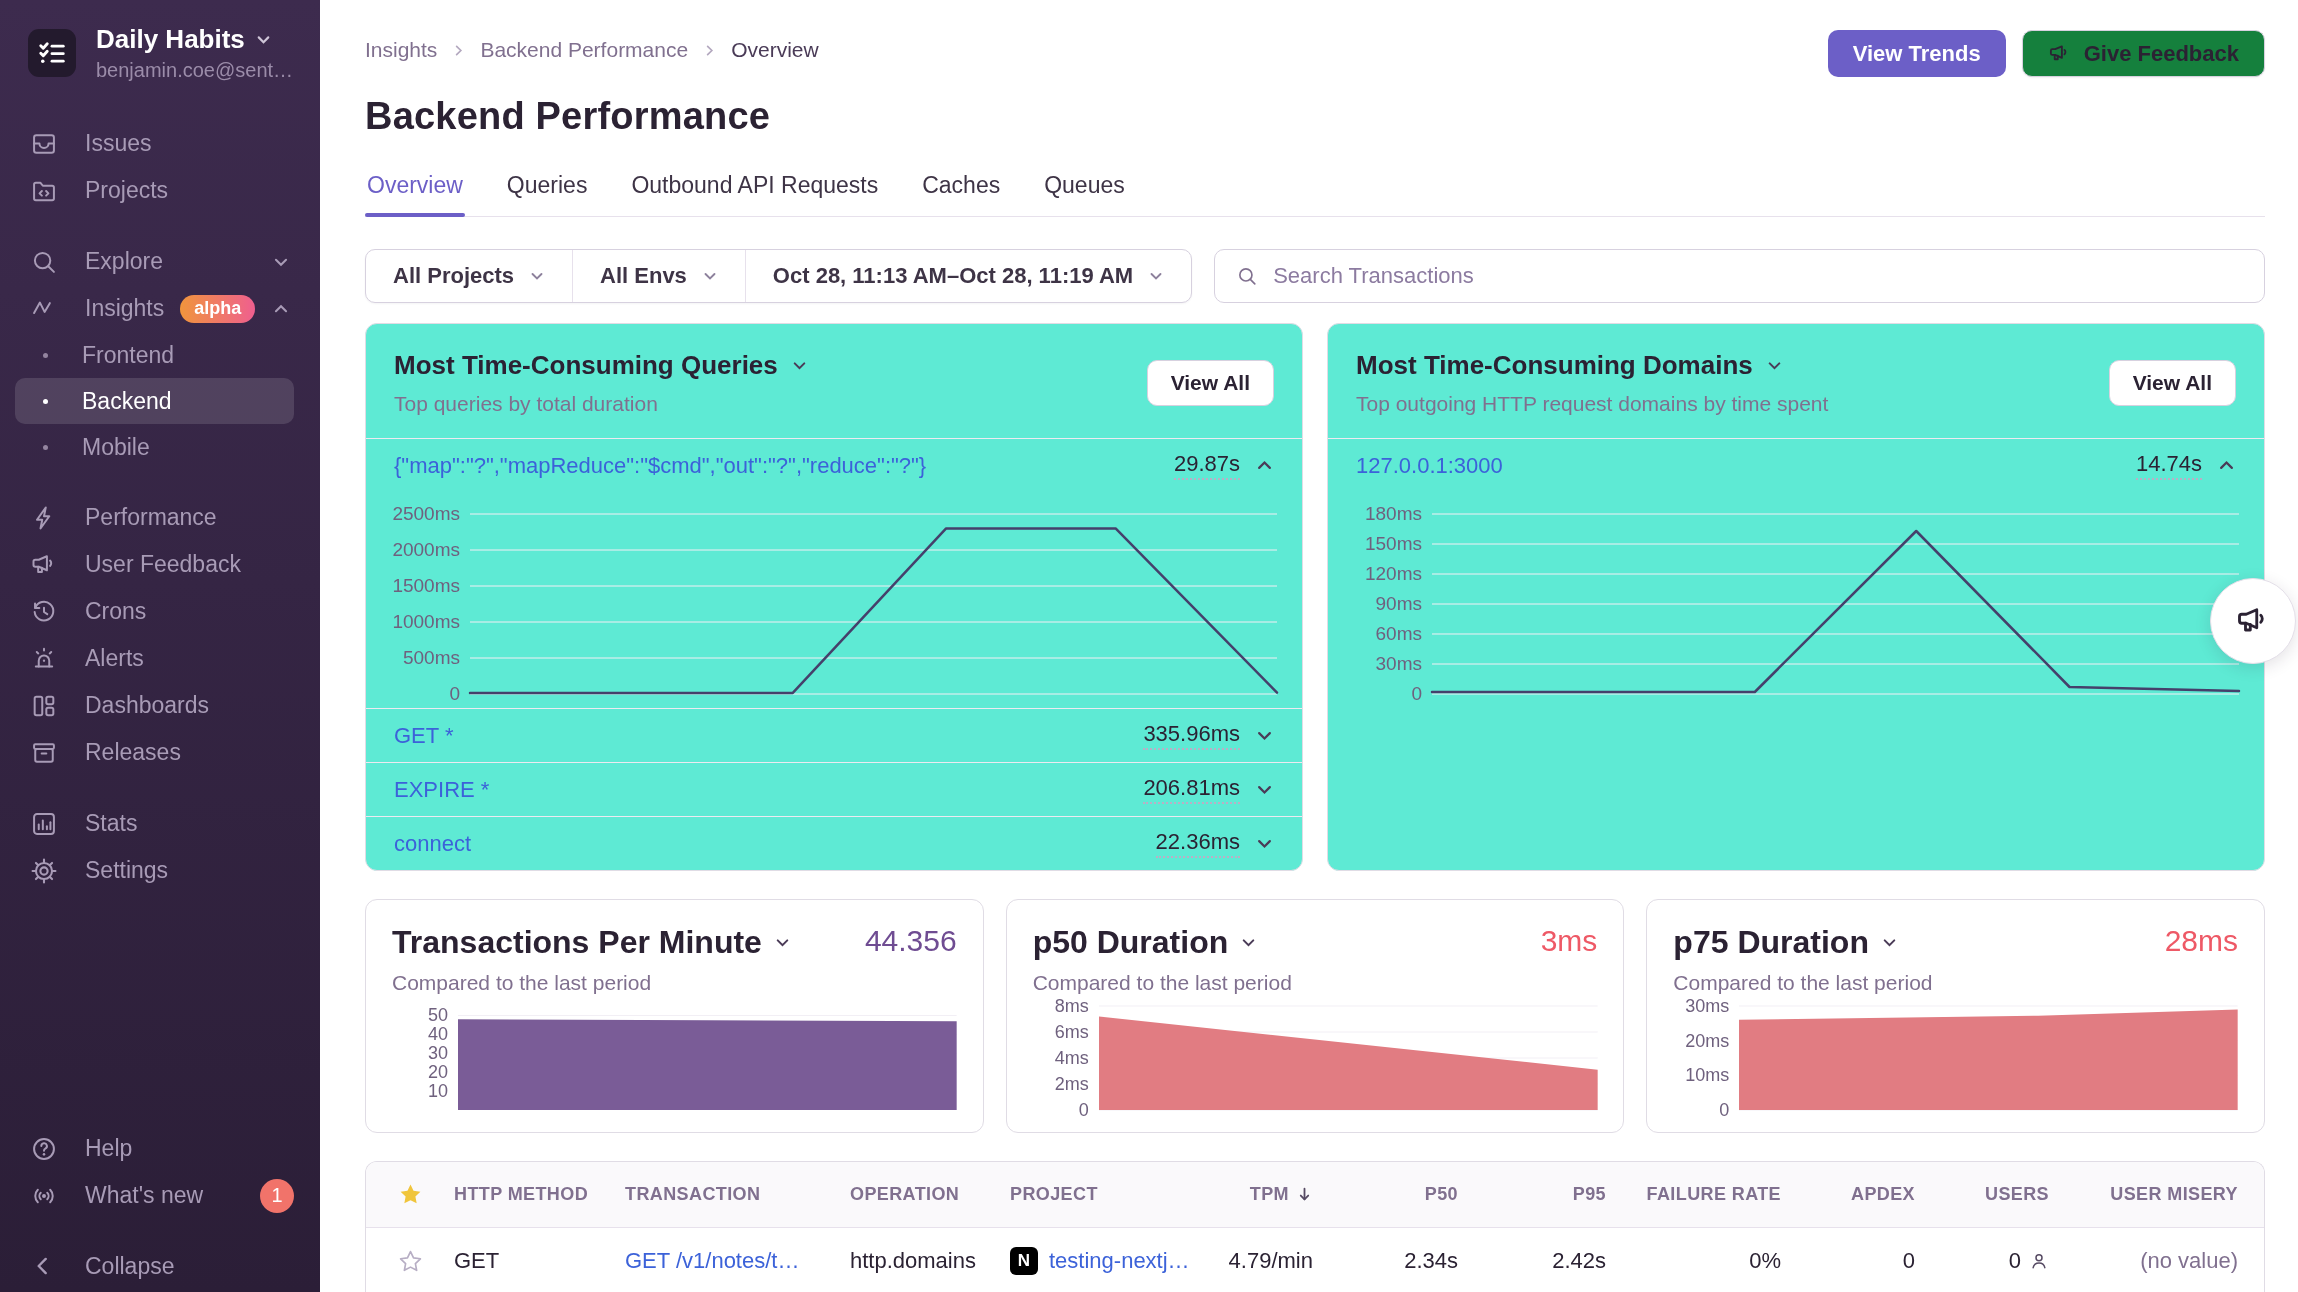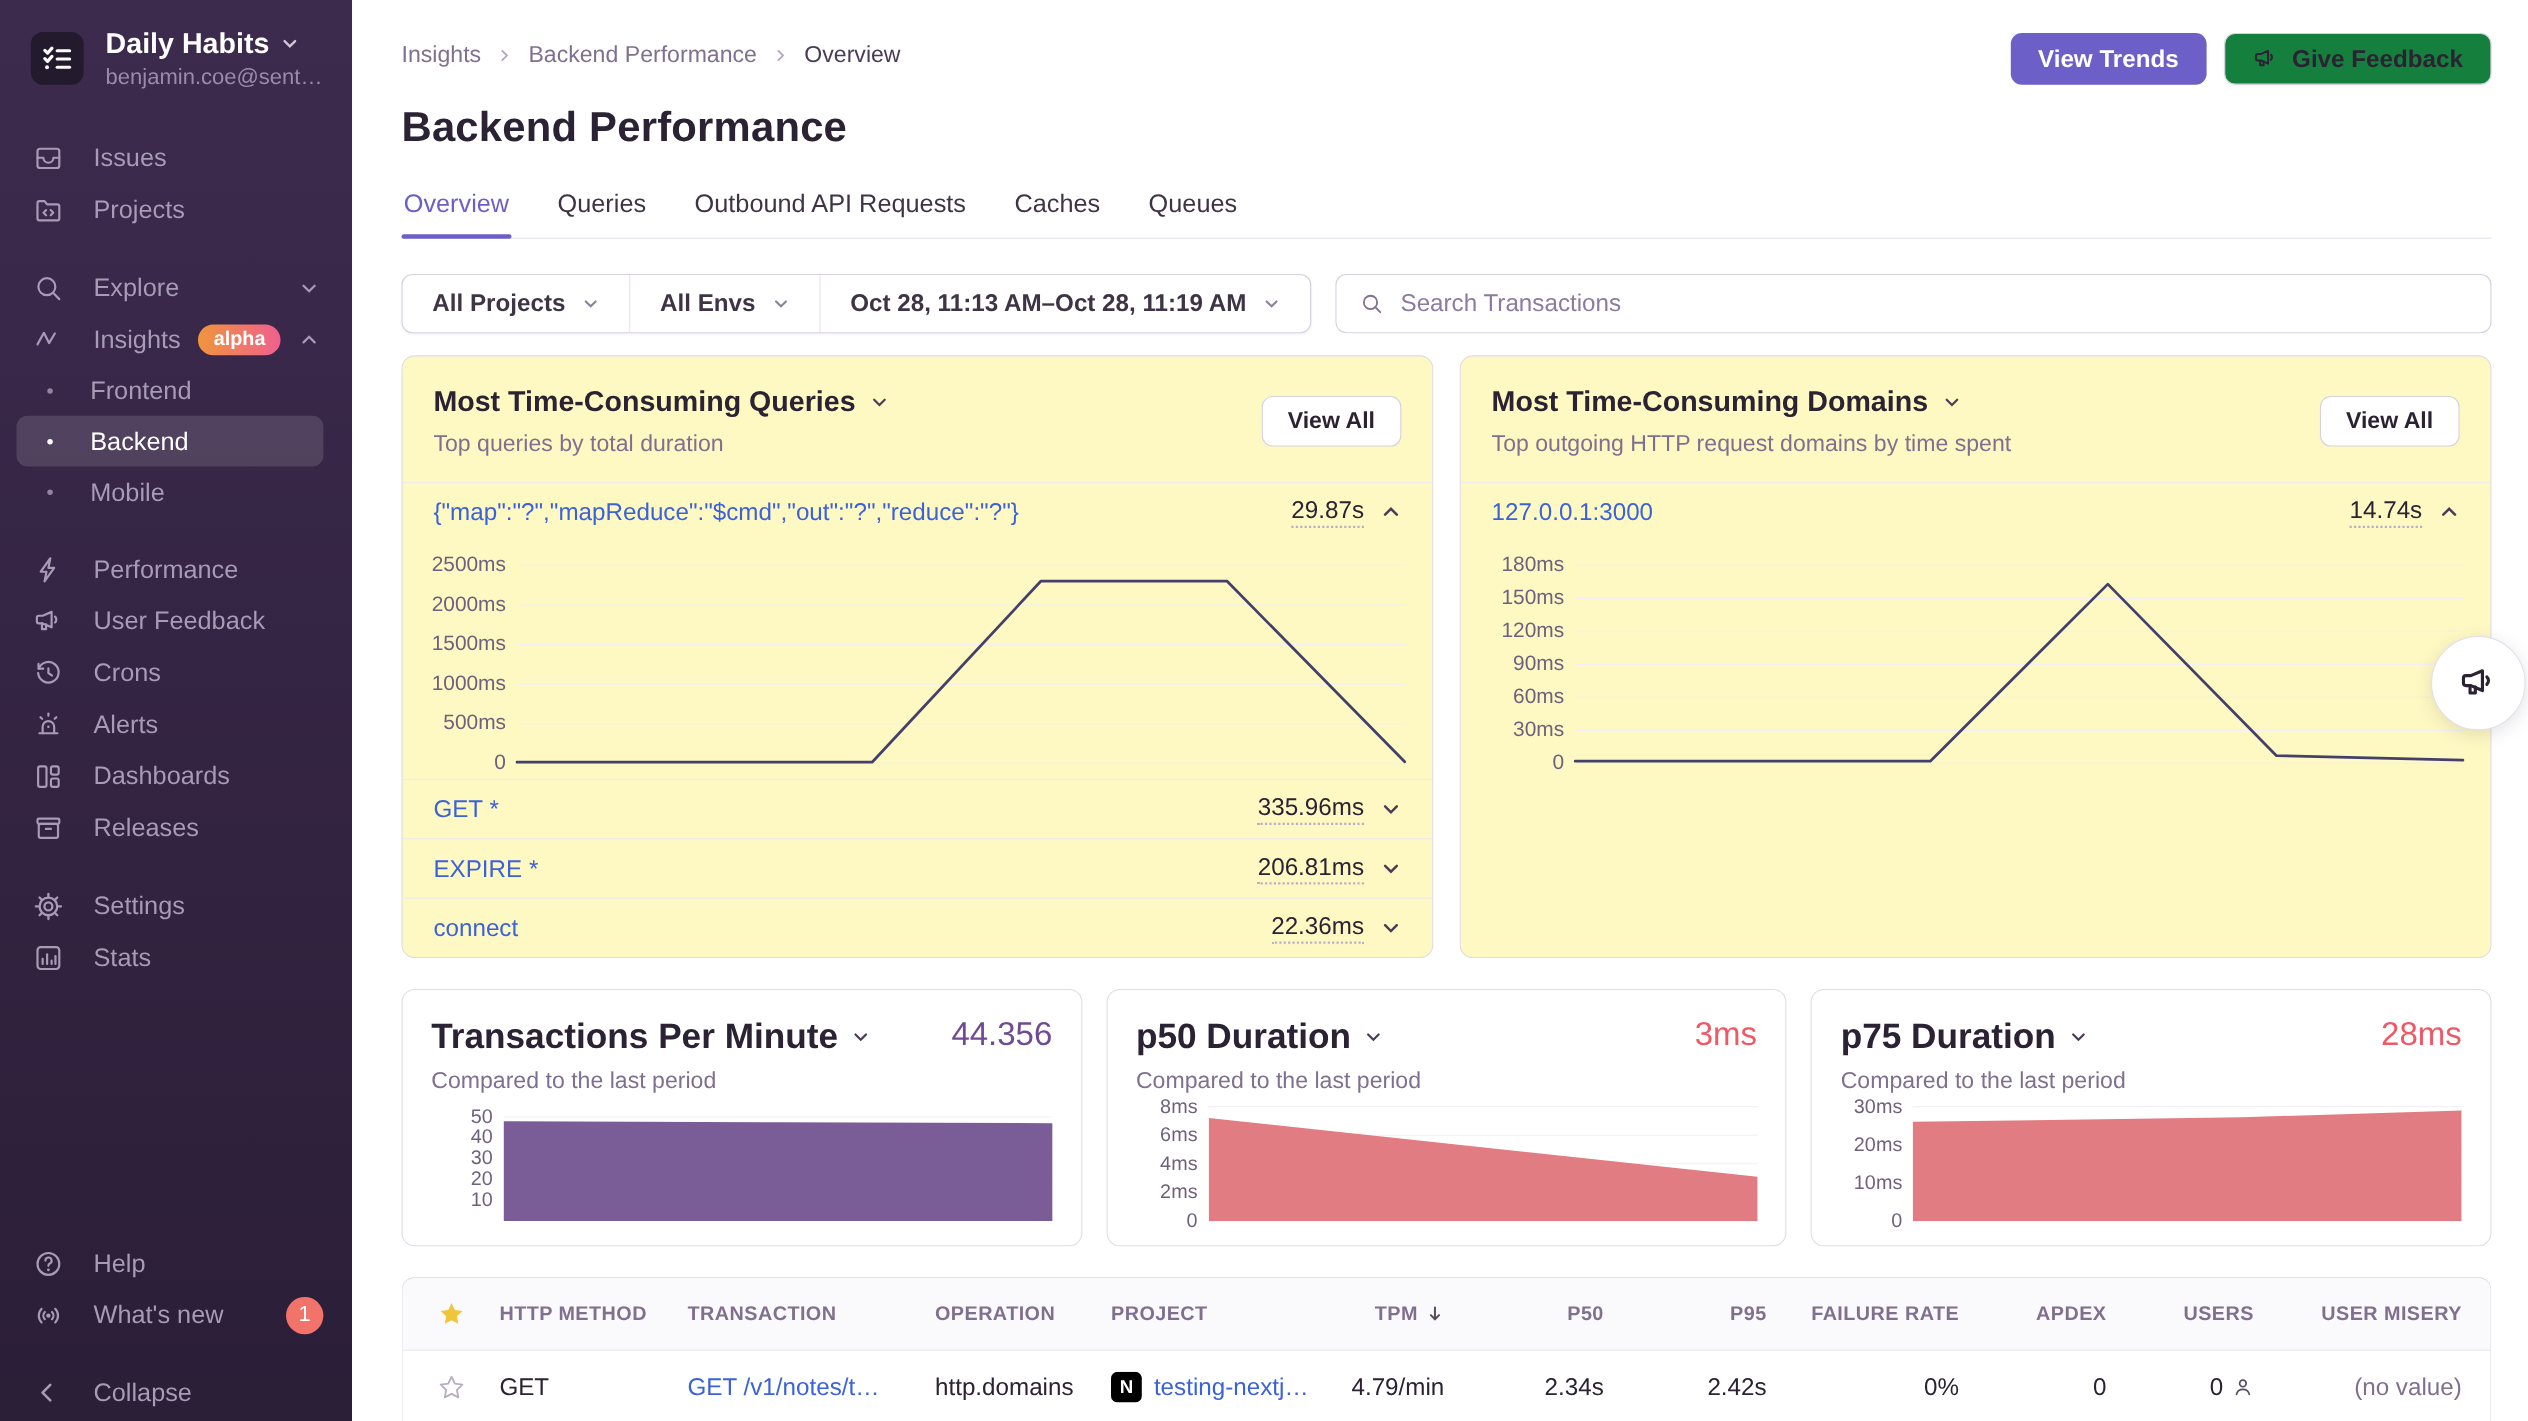--- a/index.html
+++ b/index.html
@@ -47,21 +47,21 @@
 
   .filterbar { display:flex; gap:22px; margin-top:32px; }
   .filter-group { display:flex; align-items:stretch; height:54px; background:#fff; border:1px solid #d7d1df; border-radius:10px; box-shadow:0 1px 2px rgba(43,34,51,.05); }
   .filter-item { display:flex; align-items:center; gap:15px; padding:0 27px; font-size:22px; font-weight:700; color:#3e3446; cursor:pointer; }
   .filter-item + .filter-item { border-left:1px solid #e7e1ec; }
   .searchbar { flex:1; height:54px; background:#fff; border:1px solid #d7d1df; border-radius:10px; display:flex; align-items:center; gap:15px; padding:0 21px; }
   .searchbar input { flex:1; border:none; outline:none; font-family:inherit; font-size:22px; color:#2b2233; background:transparent; }
   .searchbar input::placeholder { color:#8c7ba0; }
 
   .cards-row { display:flex; gap:24px; margin-top:20px; }
-  .panel { flex:1; height:548px; background:#fef9c3; border:1px solid #e0dce5; border-radius:12px; display:flex; flex-direction:column; overflow:hidden; }
+  .panel { flex:1; height:548px; background:#5eead4; border:1px solid #e0dce5; border-radius:12px; display:flex; flex-direction:column; overflow:hidden; }
   .panel-head { display:flex; justify-content:space-between; align-items:center; padding:26px 28px 22px; }
   .panel-title { display:flex; align-items:center; gap:13px; font-size:26px; font-weight:700; color:#2b2233; }
   .panel-sub { margin-top:11px; font-size:21px; color:#80708f; }
   .view-all { height:46px; padding:0 23px; background:#fff; border:1px solid #d7d1df; border-radius:10px; font-size:21px; font-weight:700; color:#2b2233; display:flex; align-items:center; cursor:pointer; font-family:inherit; }
   .metric-row { height:54px; display:flex; align-items:center; justify-content:space-between; padding:0 28px; border-top:1px solid #edeaf1; }
   .metric-link { color:#3c62d9; font-size:22px; cursor:pointer; text-decoration:none; }
   .metric-val { display:flex; align-items:center; gap:15px; font-size:22px; color:#2b2233; }
   .metric-val .v { border-bottom:2px dotted #b9b0c5; padding-bottom:1px; }
   .rows-block { margin-top:auto; }
 
@@ -245,39 +245,39 @@
             <rect x="4.5" y="8.5" width="15" height="11" rx="1.5"></rect>
             <rect x="3.5" y="4.5" width="17" height="4" rx="1"></rect>
             <path d="M10 12.5h4"></path>
           </svg>
         </span>
       <span>Releases</span>
     </div>
     <div class="side-gap"></div>
     <div class="side-item">
       <span class="ic">
-          <svg width="28" height="28" viewBox="0 0 24 24" fill="none" stroke="#a89bb6" stroke-width="1.8" stroke-linecap="round">
-            <circle cx="12" cy="12" r="3.1"></circle>
-            <circle cx="12" cy="12" r="6.9"></circle>
-            <path d="M19.2 12h2.6M2.2 12h2.6M12 2.2v2.6M12 19.2v2.6M17.1 6.9l1.8-1.8M5.1 18.9l1.8-1.8M17.1 17.1l1.8 1.8M5.1 5.1l1.8 1.8"></path>
-          </svg>
-        </span>
-      <span>Settings</span>
-    </div>
-    <div class="side-item">
-      <span class="ic">
           <svg width="28" height="28" viewBox="0 0 24 24" fill="none" stroke="#a89bb6" stroke-width="1.7" stroke-linecap="round" stroke-linejoin="round">
             <rect x="3.5" y="3.5" width="17" height="17" rx="2.5"></rect>
             <path d="M7.5 16.5v-4"></path>
             <path d="M11 16.5V9"></path>
             <path d="M14.5 16.5v-2.5"></path>
             <path d="M17.5 16.5v-6"></path>
           </svg>
         </span>
       <span>Stats</span>
+    </div>
+    <div class="side-item">
+      <span class="ic">
+          <svg width="28" height="28" viewBox="0 0 24 24" fill="none" stroke="#a89bb6" stroke-width="1.8" stroke-linecap="round">
+            <circle cx="12" cy="12" r="3.1"></circle>
+            <circle cx="12" cy="12" r="6.9"></circle>
+            <path d="M19.2 12h2.6M2.2 12h2.6M12 2.2v2.6M12 19.2v2.6M17.1 6.9l1.8-1.8M5.1 18.9l1.8-1.8M17.1 17.1l1.8 1.8M5.1 5.1l1.8 1.8"></path>
+          </svg>
+        </span>
+      <span>Settings</span>
     </div>
   </div>
 
   <div class="side-foot">
     <div class="side-item">
       <span class="ic">
           <svg width="28" height="28" viewBox="0 0 24 24" fill="none" stroke="#a89bb6" stroke-width="1.7" stroke-linecap="round">
             <circle cx="12" cy="12" r="8.5"></circle>
             <path d="M9.7 9.4a2.4 2.4 0 1 1 3.4 2.2c-.9.4-1.1.8-1.1 1.9"></path>
             <circle cx="12" cy="16.6" r="1.1" fill="#a89bb6" stroke="none"></circle>

